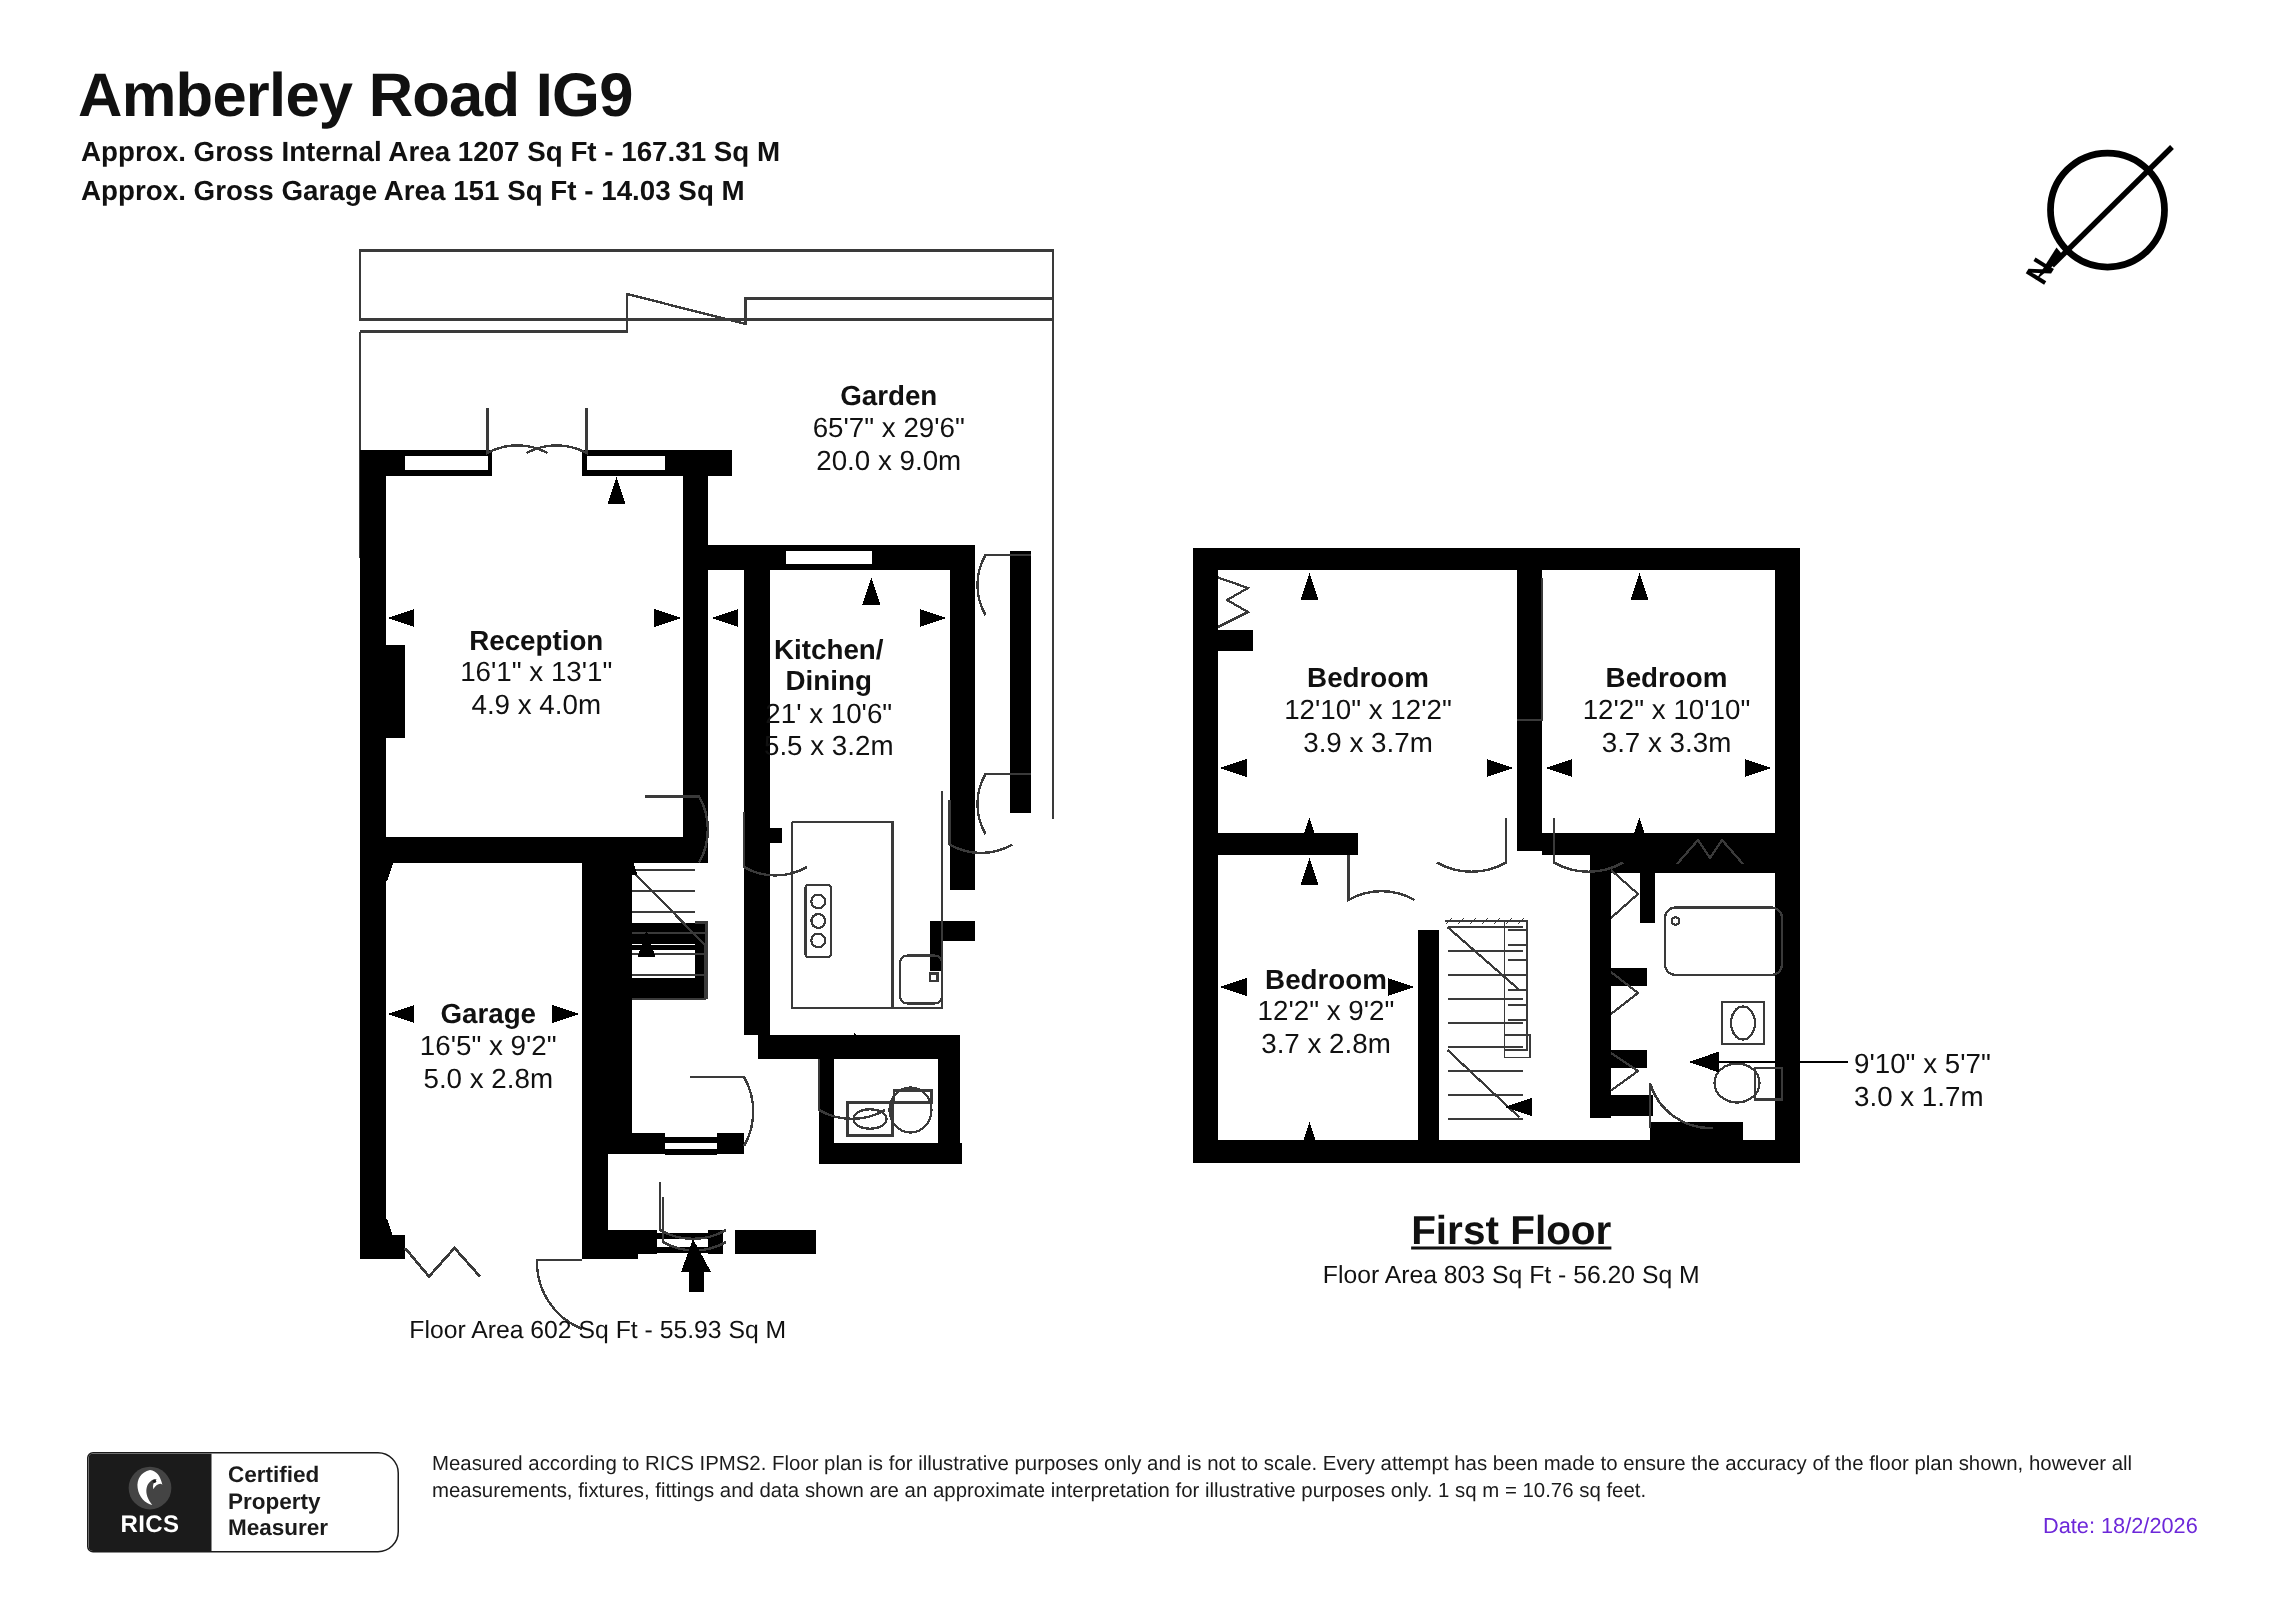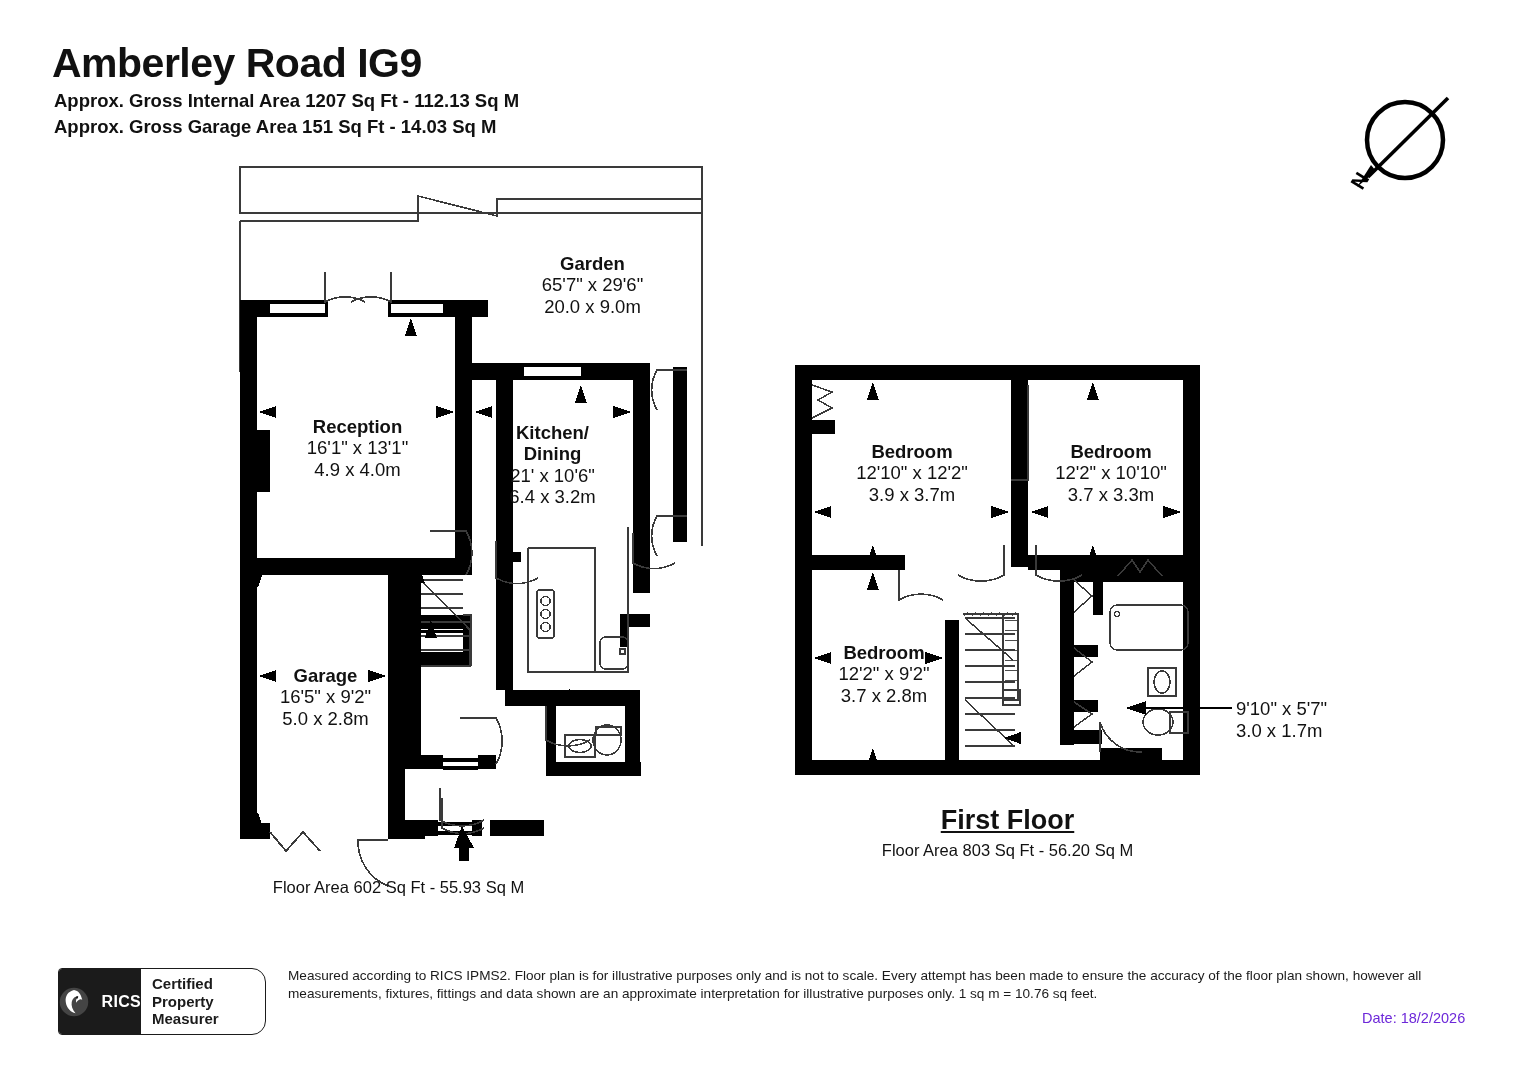--- a/index.html
+++ b/index.html
@@ -29,34 +29,34 @@
   .fcap .fname{font-size:27px;font-weight:700;text-decoration:underline;}
   .fcap .farea{font-size:16.5px;font-weight:400;margin-top:5px;}
 
   
   #callout{left:1236px;top:698px;font-size:18.5px;line-height:1.2;}
 
   
   #rics{left:58px;top:968px;width:208px;height:67px;
         border:1.5px solid #1b1b1b;border-radius:4px 14px 14px 4px;
         background:#fff;display:flex;box-sizing:border-box;overflow:hidden;}
-  #rics .badge{width:82px;background:#1b1b1b;display:flex;
-       align-items:center;justify-content:space-between;}
+  #rics .badge{width:82px;background:#1b1b1b;display:flex;flex-direction:column;
+       align-items:center;justify-content:center;}
   #rics .lion{width:30px;height:30px;}
   #rics .rword{color:#fff;font-size:16px;font-weight:700;letter-spacing:0.3px;margin-top:1px;}
   #rics .ctext{flex:1;display:flex;flex-direction:column;justify-content:center;
        padding-left:11px;font-size:15px;font-weight:700;line-height:1.16;color:#1b1b1b;}
   #disclaimer{left:288px;top:967px;width:1190px;font-size:13.6px;line-height:1.33;color:#1b1b1b;}
   #date{left:1362px;top:1010px;font-size:14.5px;color:#6d28d9;}
 </style>
 </head>
 <body>
 
 <div class="abs" id="title">Amberley Road IG9</div>
-<div class="abs" id="sub1">Approx. Gross Internal Area 1207 Sq Ft - 112.13 Sq M</div>
+<div class="abs" id="sub1">Approx. Gross Internal Area 1207 Sq Ft - 167.31 Sq M</div>
 <div class="abs" id="sub2">Approx. Gross Garage Area 151 Sq Ft - 14.03 Sq M</div>
 
 <svg class="abs" id="compass" viewBox="0 0 120 110">
   <circle cx="65" cy="45" r="38" fill="none" stroke="#000" stroke-width="4.5"></circle>
   <line x1="108" y1="3" x2="28" y2="82" stroke="#000" stroke-width="3.6"></line>
   <polygon points="17,92 36,76 31,70" fill="#000"></polygon>
   <g transform="translate(22,96) rotate(-58)">
     <text x="0" y="0" font-family="'Liberation Sans',sans-serif" font-size="21" font-weight="700" fill="#000">N</text>
   </g>
 </svg>
@@ -326,21 +326,21 @@
 <div class="abs rlabel" style="left:255px;top:416px;width:205px;">
   <div class="rname">Reception</div>
   <div class="rdim">16'1" x 13'1"</div>
   <div class="rdim">4.9 x 4.0m</div>
 </div>
 
 <div class="abs rlabel" style="left:465px;top:422px;width:175px;">
   <div class="rname">Kitchen/</div>
   <div class="rname">Dining</div>
   <div class="rdim">21' x 10'6"</div>
-  <div class="rdim">6.4 x 3.2m</div>
+  <div class="rdim">5.5 x 3.2m</div>
 </div>
 
 <div class="abs rlabel" style="left:228px;top:665px;width:195px;">
   <div class="rname">Garage</div>
   <div class="rdim">16'5" x 9'2"</div>
   <div class="rdim">5.0 x 2.8m</div>
 </div>
 
 <div class="abs rlabel" style="left:812px;top:441px;width:200px;">
   <div class="rname">Bedroom</div>

